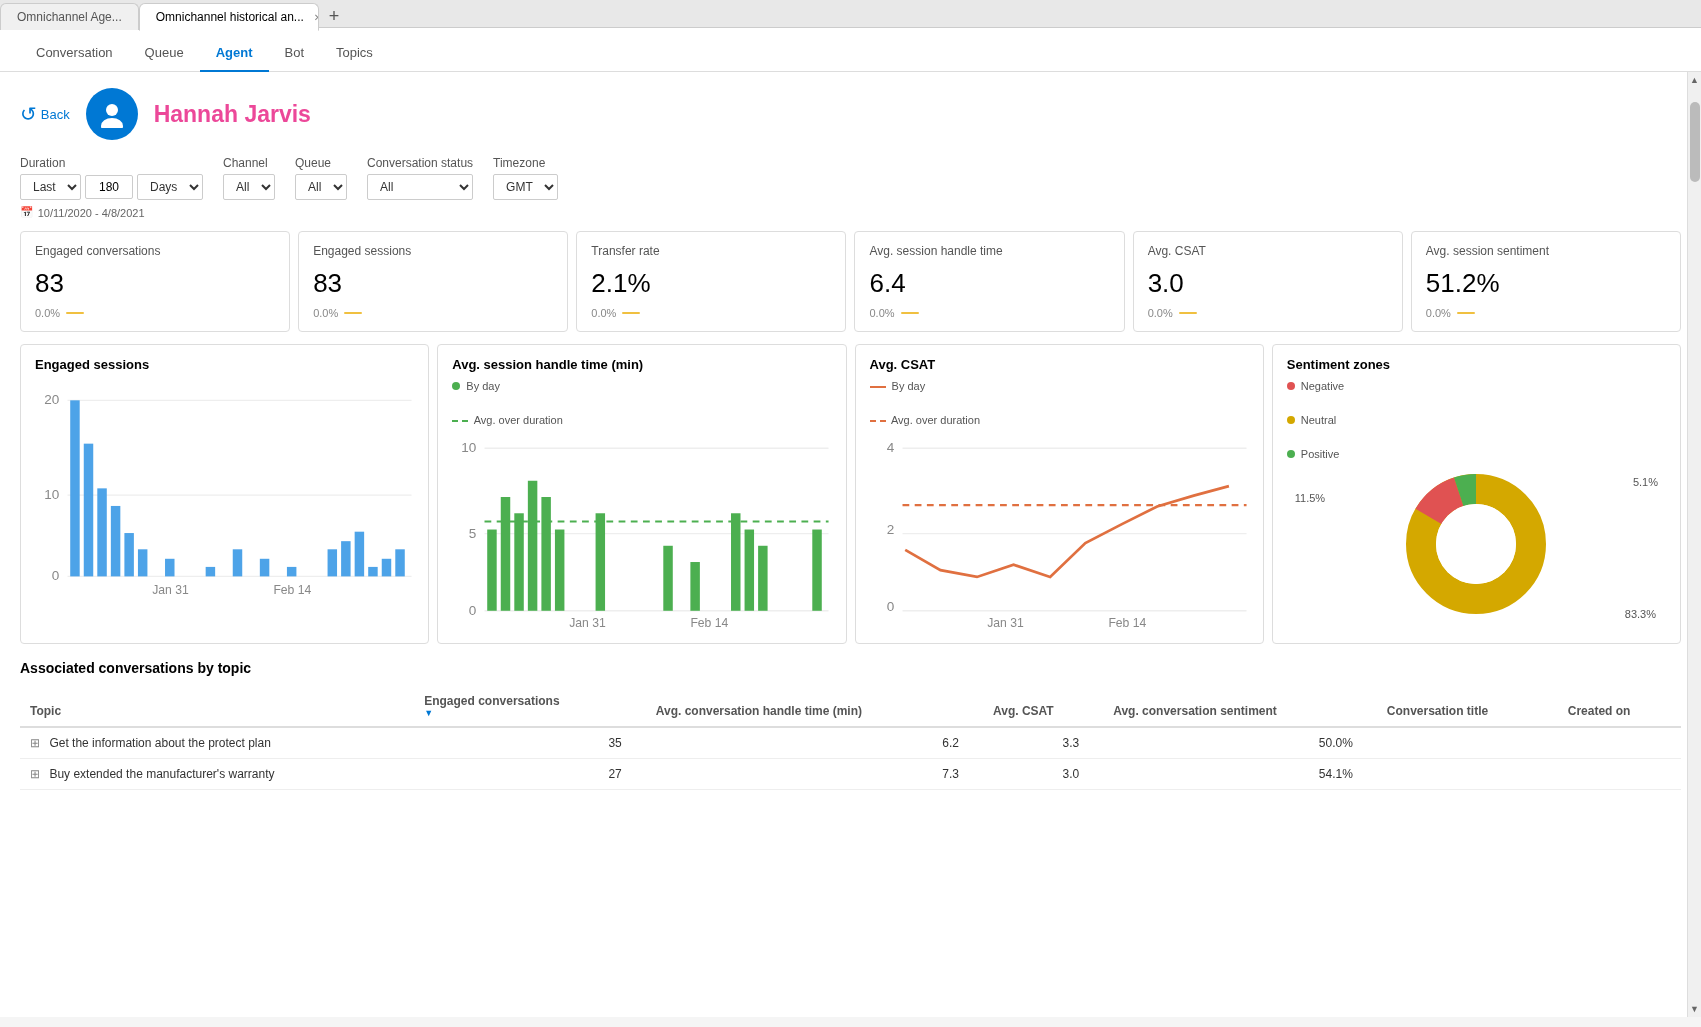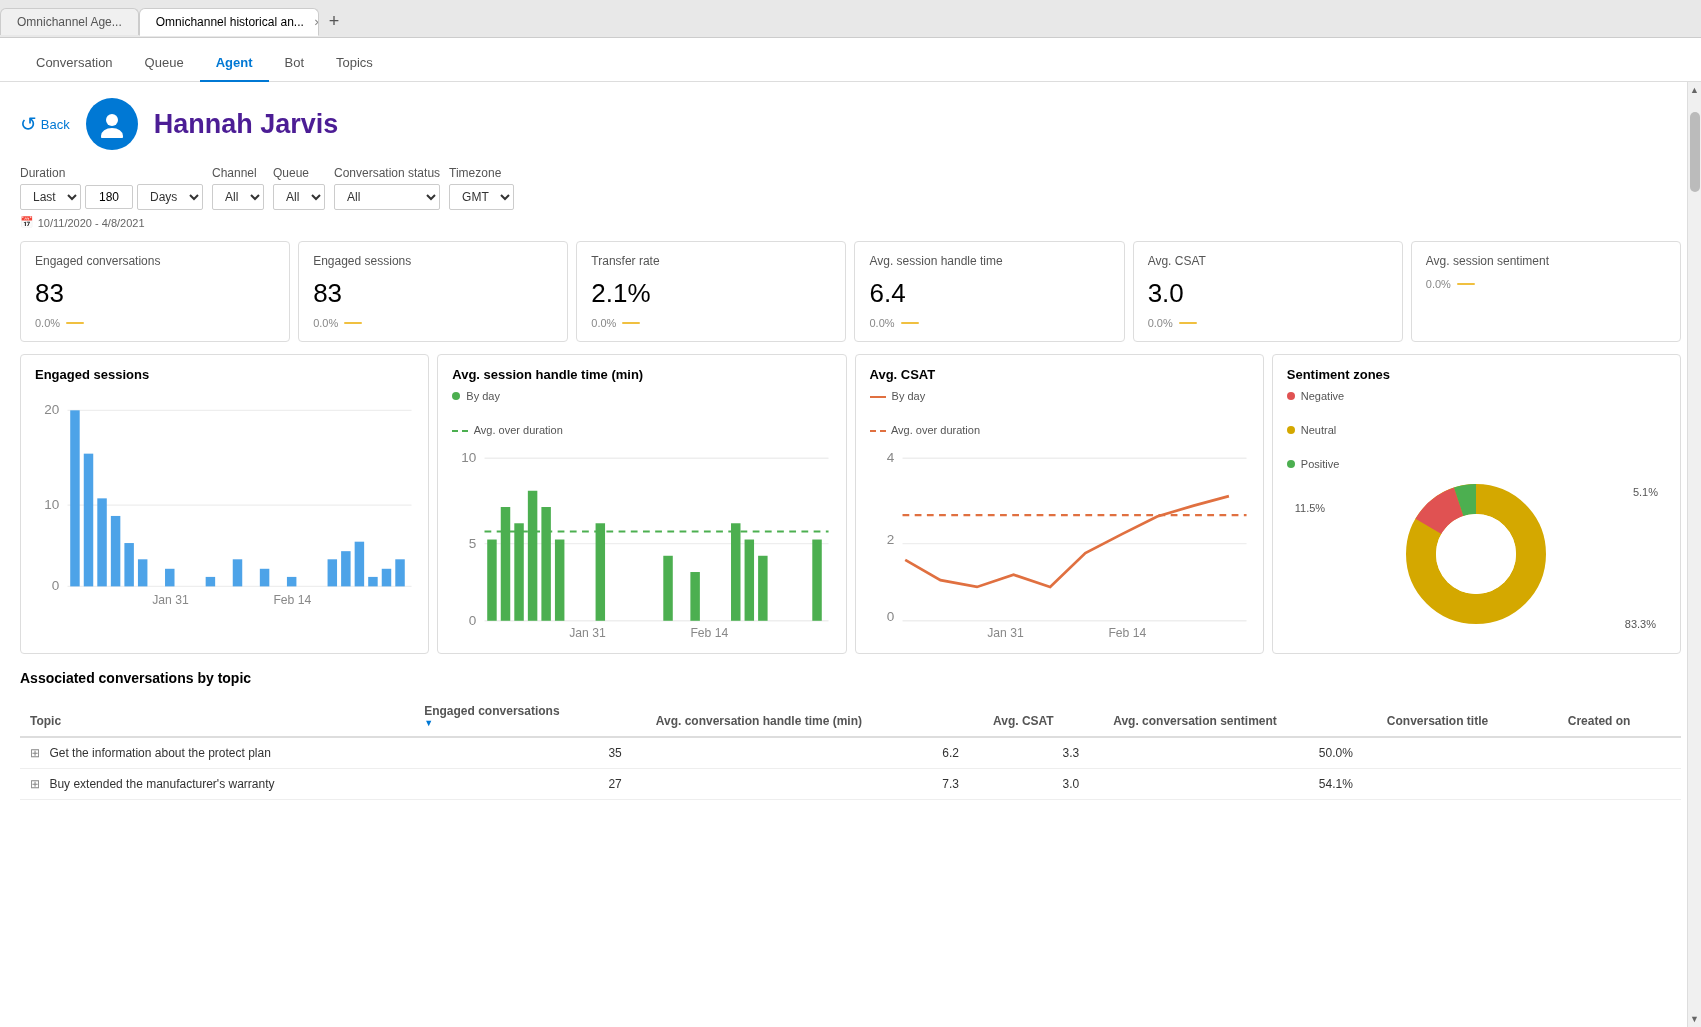--- a/index.html
+++ b/index.html
@@ -5,21 +5,21 @@
     * { box-sizing: border-box; margin: 0; padding: 0; }
     body { font-family: 'Segoe UI', Arial, sans-serif; background: #f5f5f5; font-size: 13px; color: #333; }
 
     
     .browser-tabs {
       display: flex;
       align-items: center;
       background: #e8e8e8;
       padding: 6px 0 0 0;
       border-bottom: 1px solid #ccc;
-      height: 38px;
+      height: 28px;
     }
     .tab {
       display: flex;
       align-items: center;
       padding: 6px 16px;
       background: #f0f0f0;
       border: 1px solid #ccc;
       border-bottom: none;
       border-radius: 6px 6px 0 0;
       font-size: 12px;
@@ -93,29 +93,29 @@
       height: 52px;
       background: #0078d4;
       border-radius: 50%;
       display: flex;
       align-items: center;
       justify-content: center;
       color: #fff;
       font-size: 22px;
     }
     .agent-name {
-      font-size: 27px;
+      font-size: 23px;
       font-weight: 700;
-      color: #4c1d95;
+      color: #ec4899;
     }
 
     
     .filters-row {
       display: flex;
-      gap: 9px;
+      gap: 20px;
       align-items: center;
       margin-bottom: 6px;
       flex-wrap: wrap;
     }
     .filter-group {
       display: flex;
       flex-direction: column;
       gap: 4px;
     }
     .filter-label { font-size: 12px; color: #555; font-weight: 500; }
@@ -349,20 +349,21 @@
     <div class="kpi-card">
       <div class="kpi-title">Avg. CSAT</div>
       <div class="kpi-value">3.0</div>
       <div class="kpi-footer">
         <span class="pct">0.0%</span>
         <span class="dash"></span>
       </div>
     </div>
     <div class="kpi-card">
       <div class="kpi-title">Avg. session sentiment</div>
+      <div class="kpi-value">51.2%</div>
       <div class="kpi-footer">
         <span class="pct">0.0%</span>
         <span class="dash"></span>
       </div>
     </div>
   </div>
 
   <div class="chart-row">
 
     <div class="chart-card">

